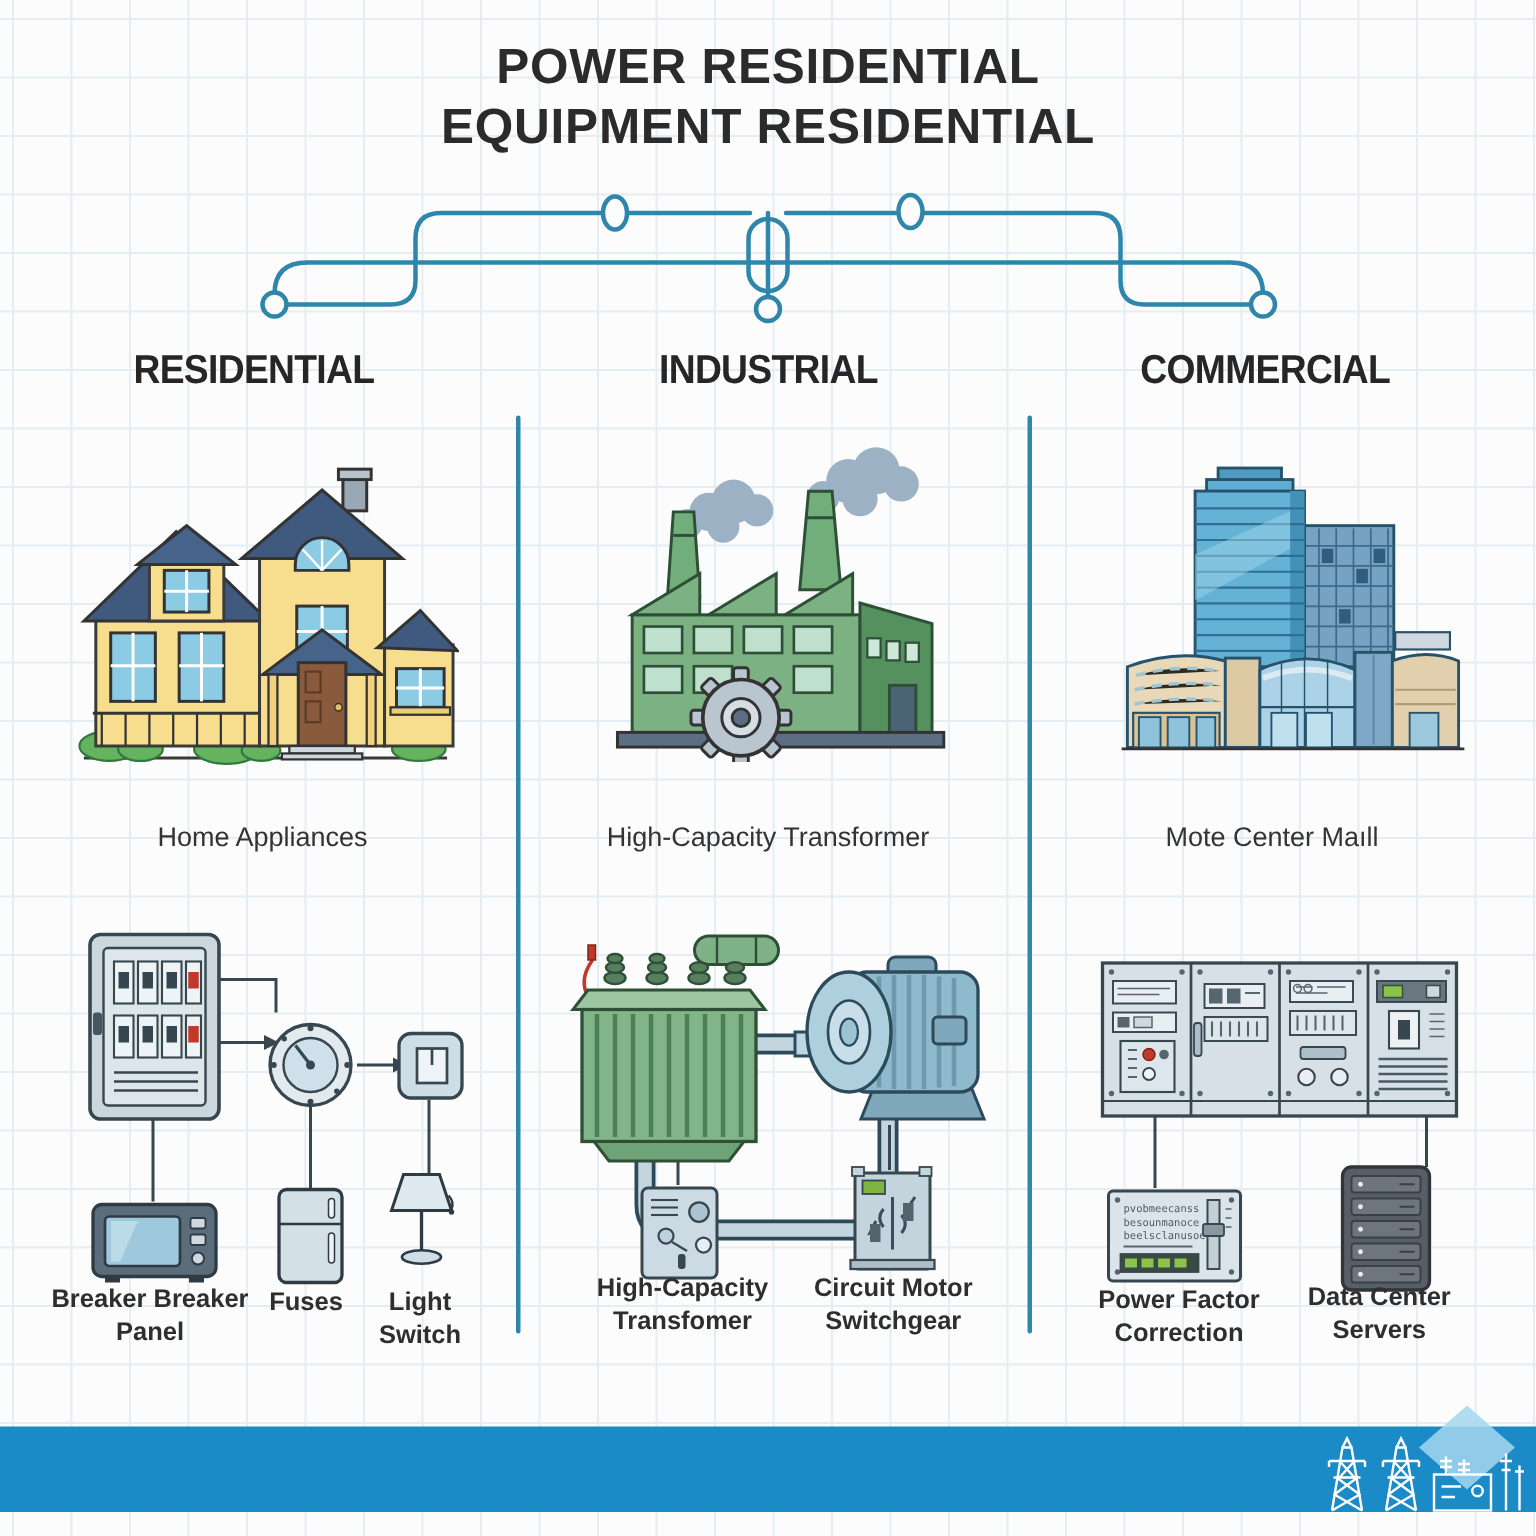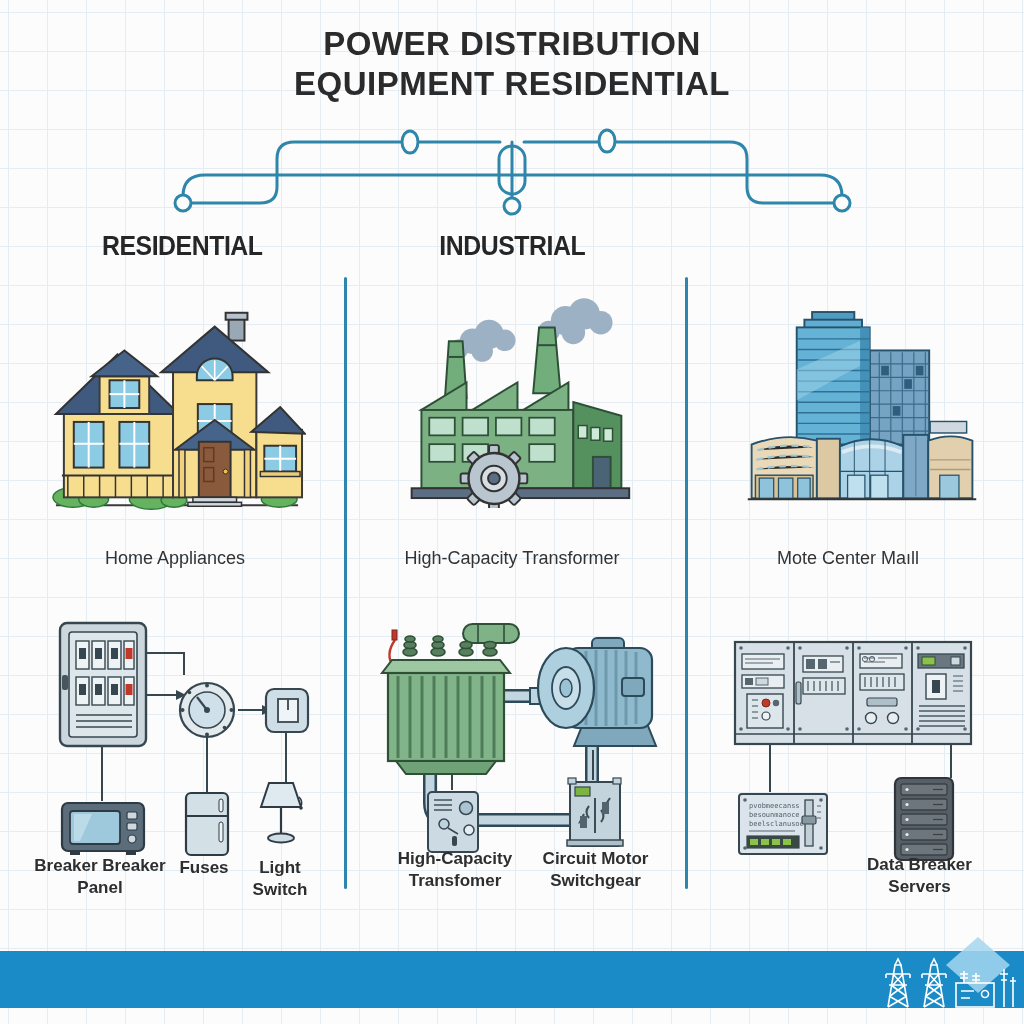--- a/index.html
+++ b/index.html
@@ -38,43 +38,44 @@
     font-weight:800;letter-spacing:.5px;white-space:nowrap;
   }
   svg{display:block;}
 </style>
 </head>
 <body>
 
 <div class="page">
 
   <div class="abs title">
-    <div>POWER DISTRIBUTION</div>
+    <div>POWER RESIDENTIAL</div>
     <div>EQUIPMENT RESIDENTIAL</div>
   </div>
 
   <svg class="abs" style="left:0;top:0;" width="1024" height="240">
     <g stroke="#2e86ab" stroke-width="3" fill="none" stroke-linecap="round">
       <path d="M183,196 Q183,175 205,175 H820 Q842,175 842,196"></path>
       <path d="M191,203 H260 Q277,203 277,187 V159 Q277,142 294,142 H500"></path>
       <path d="M524,142 H730 Q747,142 747,159 V187 Q747,203 763,203 H834"></path>
       <rect x="499" y="146" width="26" height="48" rx="13"></rect>
       <path d="M512,142 V197"></path>
     </g>
     <g stroke="#2e86ab" stroke-width="3" fill="#fcfcfc">
       <ellipse cx="410" cy="142" rx="8" ry="11"></ellipse>
       <ellipse cx="607" cy="141" rx="8" ry="11"></ellipse>
       <circle cx="183" cy="203" r="8"></circle>
       <circle cx="842" cy="203" r="8"></circle>
       <circle cx="512" cy="206" r="8"></circle>
     </g>
   </svg>
 
-  <div class="abs col-header" style="left:72px;text-decoration:underline;"><span class="cond">RESIDENTIAL</span></div>
+  <div class="abs col-header" style="left:59px;text-decoration:underline;"><span class="cond">RESIDENTIAL</span></div>
   <div class="abs col-header" style="left:402px;"><span class="cond">INDUSTRIAL</span></div>
+  <div class="abs col-header" style="left:733px;"><span class="cond">COMMERCIAL</span></div>
 
   <div class="abs divider" style="left:344px;"></div>
   <div class="abs divider" style="left:685px;"></div>
 
   <svg class="abs" style="left:48px;top:310px;" width="258" height="205" viewBox="0 0 260 205">
     <line x1="8" y1="196" x2="252" y2="196" stroke="#3a3a3a" stroke-width="2"></line>
     <g fill="#66b35f" stroke="#2f7a3b" stroke-width="1.5">
       <ellipse cx="25" cy="188" rx="20" ry="10"></ellipse>
         <ellipse cx="46" cy="190" rx="15" ry="8"></ellipse>
       <ellipse cx="104" cy="190" rx="22" ry="10"></ellipse>
@@ -642,21 +643,22 @@
     </g>
   </svg>
 
   <div class="abs equip-label" style="left:20px;top:855px;width:160px;">Breaker Breaker Panel</div>
   <div class="abs equip-label" style="left:164px;top:857px;width:80px;">Fuses</div>
   <div class="abs equip-label" style="left:238px;top:857px;width:84px;">Light Switch</div>
 
   <div class="abs equip-label" style="left:375px;top:848px;width:160px;">High-Capacity Transfomer</div>
   <div class="abs equip-label" style="left:513px;top:848px;width:165px;">Circuit Motor Switchgear</div>
 
-  <div class="abs equip-label" style="left:847px;top:854px;width:145px;">Data Breaker Servers</div>
+  <div class="abs equip-label" style="left:707px;top:856px;width:158px;">Power Factor Correction</div>
+  <div class="abs equip-label" style="left:847px;top:854px;width:145px;">Data Center Servers</div>
 
   <div class="abs banner">
     <svg style="position:absolute;right:6px;top:-14px;overflow:visible;" width="140" height="80" viewBox="0 0 140 80">
       <polygon points="100,0 132,28 100,56 68,28" fill="#a5d7ef" opacity=".85"></polygon>
       <g stroke="#ffffff" stroke-width="1.6" fill="none">
         <g transform="translate(20,22)">
           <path d="M-10,48 L-3,6 L3,6 L10,48"></path>
           <path d="M-3,6 L0,0 L3,6"></path>
           <path d="M-12,15 H12 M-9,26 H9"></path>
           <path d="M-12,15 v4 M12,15 v4"></path>

